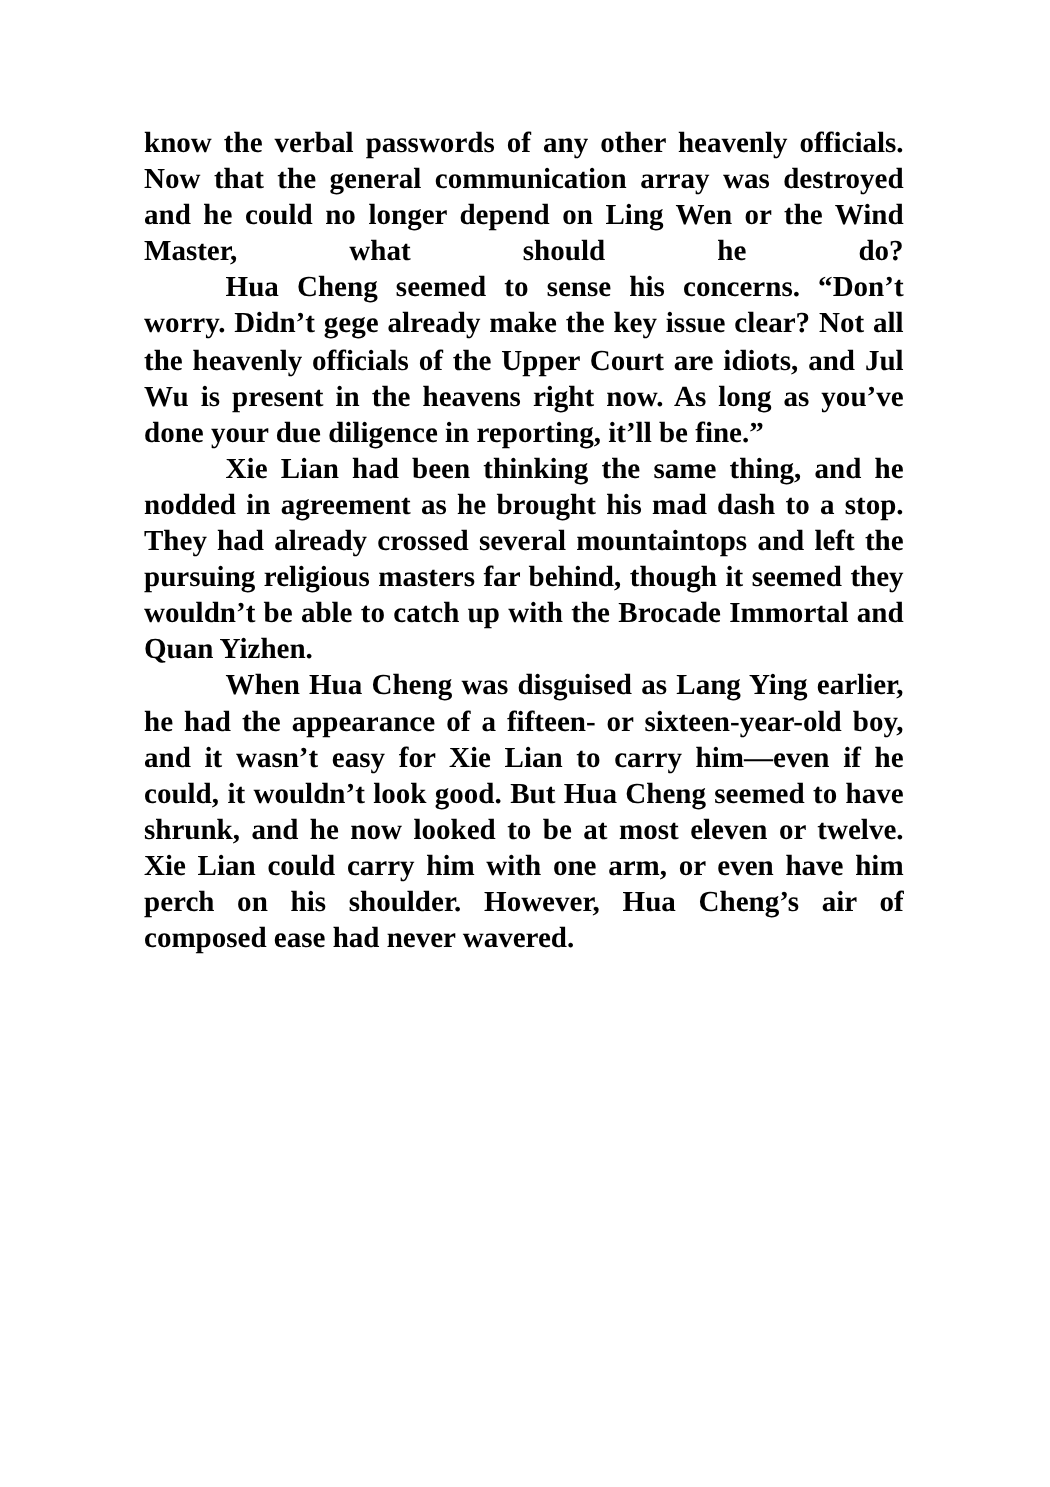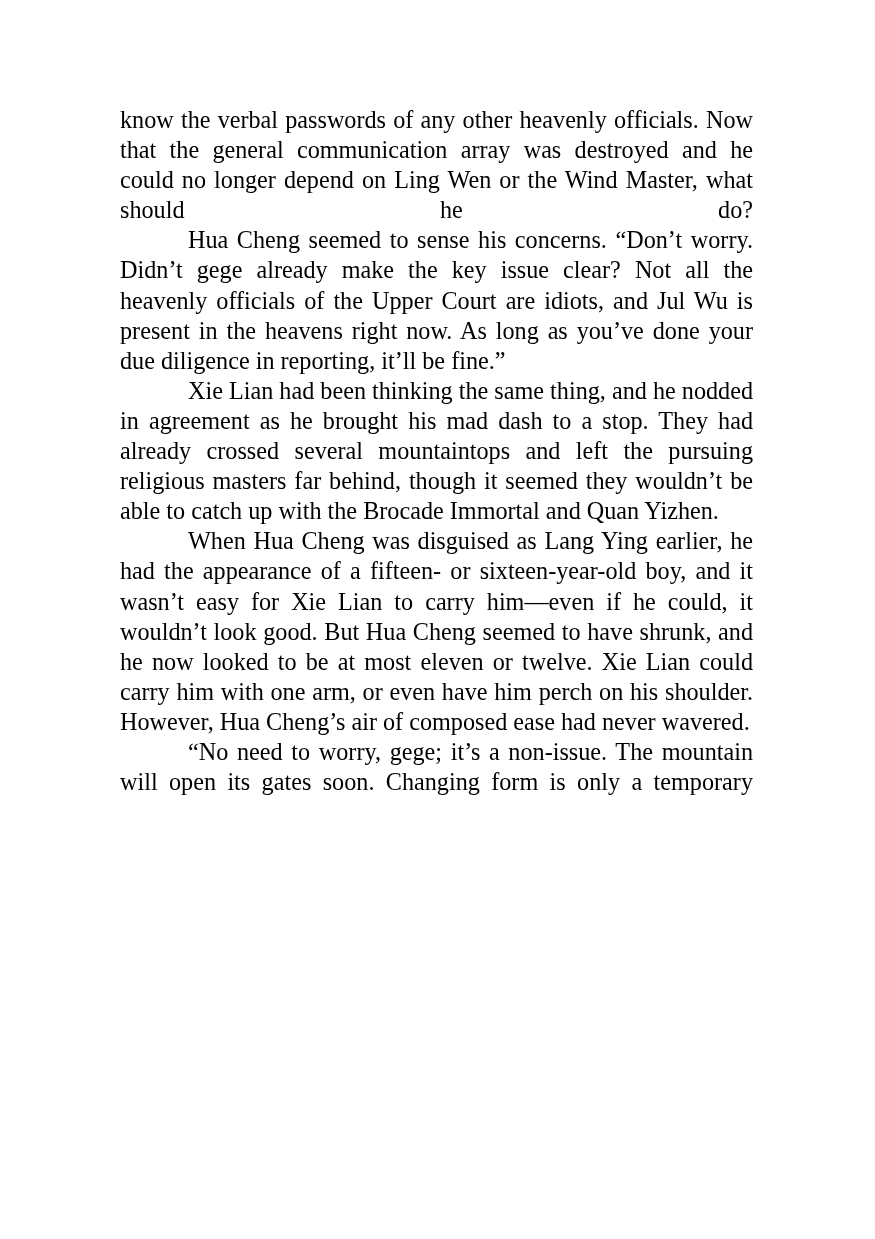--- a/index.html
+++ b/index.html
@@ -8,20 +8,21 @@
     background: #ffffff;
   }
 
   .page {
     position: relative;
     width: 875px;
     height: 925px;
     background: #ffffff;
     overflow: hidden;
     box-sizing: border-box;
+    font-weight: bold;
   }
 
   .text-block {
     position: absolute;
     left: 120px;
     top: 105px;
     width: 633px;
   }
 
   .para {
@@ -69,19 +70,18 @@
     <p class="para first last-justified">know the verbal passwords of any other heavenly officials. Now that the general communication array was destroyed and he could no longer depend on Ling Wen or the Wind Master, what should he do?</p>
 
     <p class="para">Hua Cheng seemed to sense his concerns. “Don’t worry. Didn’t gege already make the key issue clear? Not all the heavenly officials of the Upper Court are idiots, and Jul Wu is present in the heavens right now. As long as you’ve done your due diligence in reporting, it’ll be fine.”</p>
 
     <p class="para">Xie Lian had been thinking the same thing, and he nodded in agreement as he brought his mad dash to a stop. They had already crossed several mountaintops and left the pursuing religious masters far behind, though it seemed they wouldn’t be able to catch up with the Brocade Immortal and Quan Yizhen.</p>
 
 
 
     <p class="para">When Hua Cheng was disguised as Lang Ying earlier, he had the appearance of a fifteen- or sixteen-year-old boy, and it wasn’t easy for Xie Lian to carry him—even if he could, it wouldn’t look good. But Hua Cheng seemed to have shrunk, and he now looked to be at most eleven or twelve. Xie Lian could carry him with one arm, or even have him perch on his shoulder. However, Hua Cheng’s air of composed ease had never wavered.</p>
 
-    <p class="para last-justified">“No need to worry, gege; it’s a non-issue. The mountain will open its gates soon. Changing form is only a temporary</p>
 
   </div>
 
   <div class="page-number">13</div>
 
 </div>
 
 </body></html>

